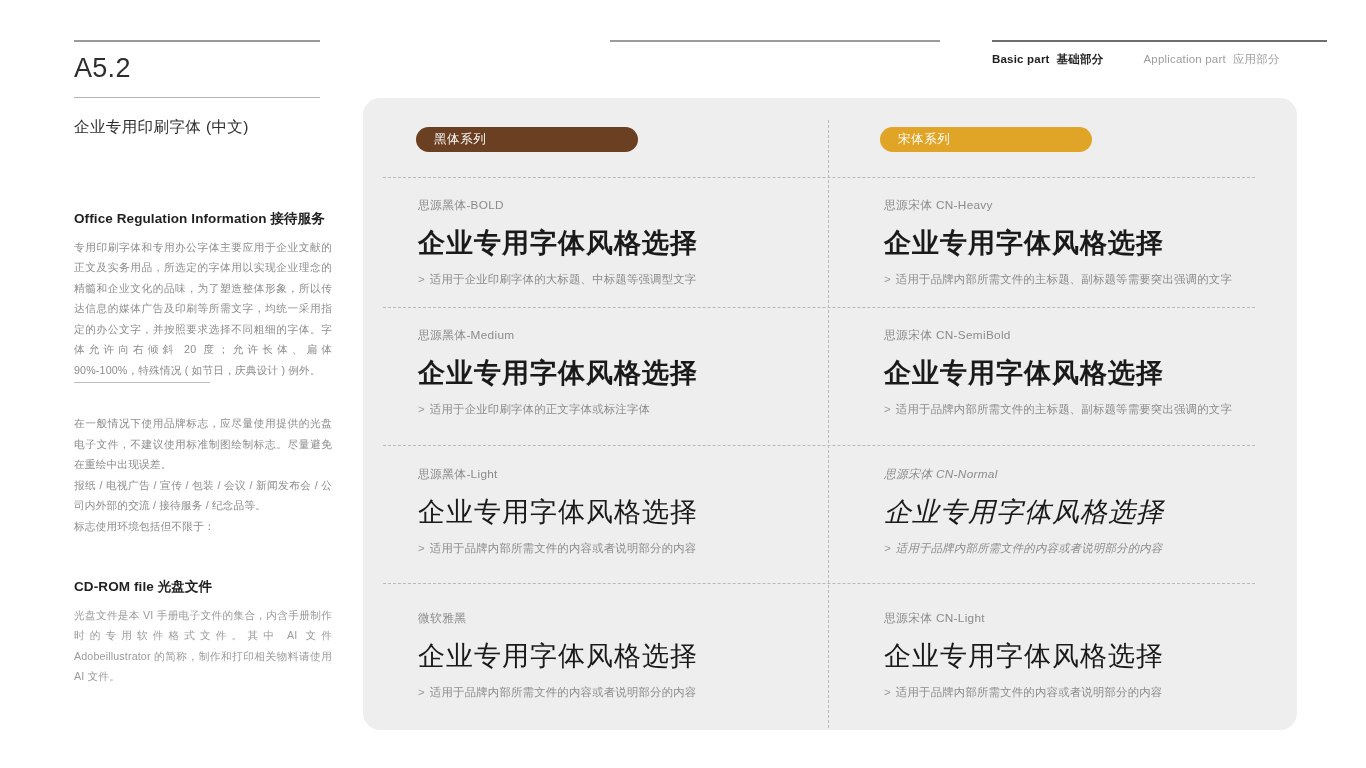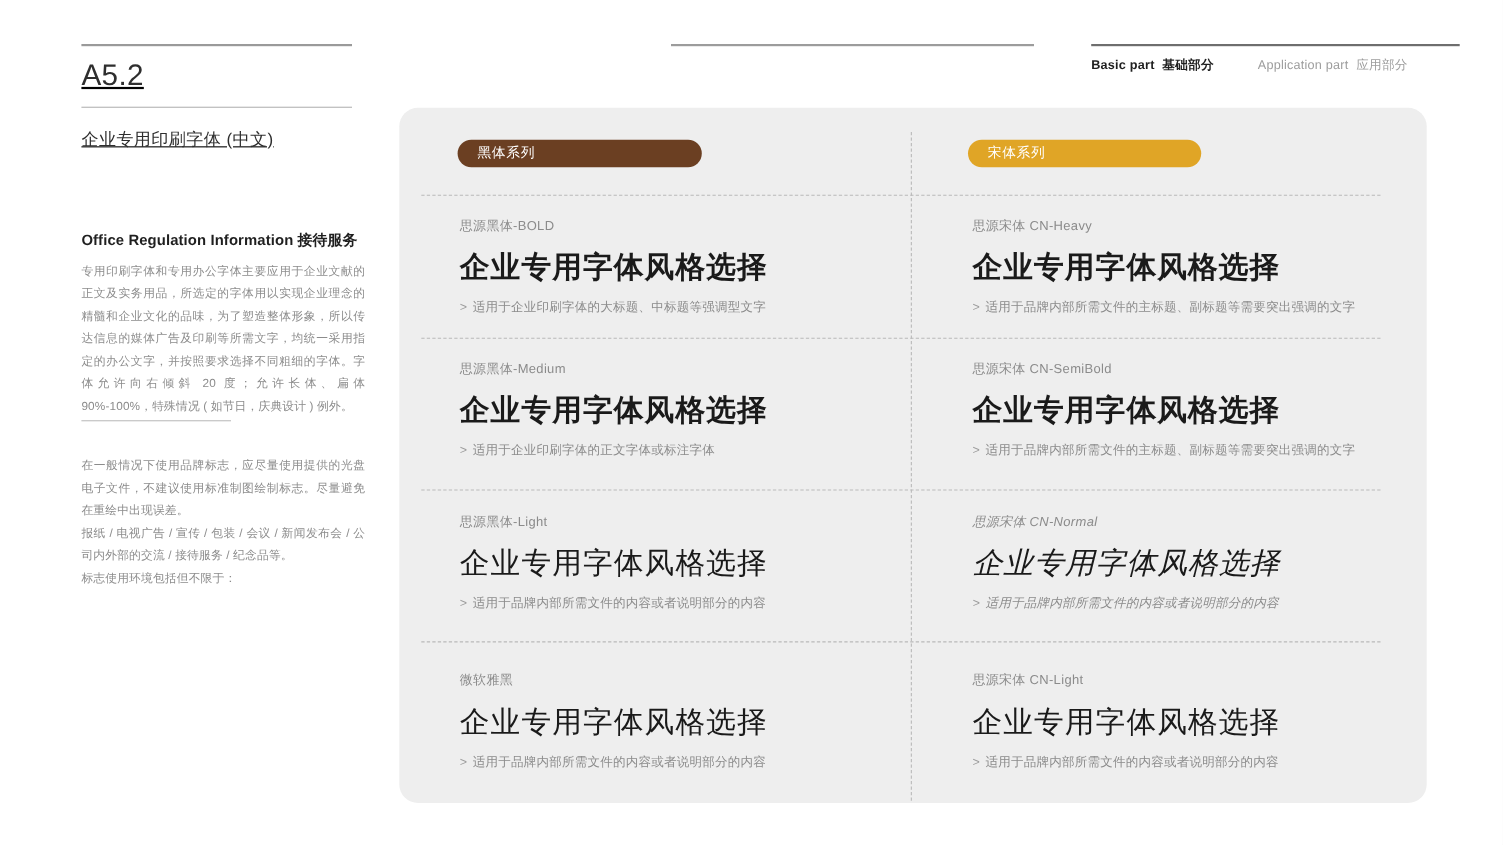--- a/index.html
+++ b/index.html
@@ -13,21 +13,20 @@
     position: relative;
     width: 1366px; height: 768px;
     background: #ffffff;
   }
 
   
   .sidebar {
     position: absolute;
     left: 74px; top: 40px;
     width: 256px;
-    text-decoration: underline;
   }
   .rule-top {
     width: 246px; height: 2px;
     background: #9a9a9a;
   }
   .code-title {
     font-size: 27px;
     font-weight: 400;
     color: #2e2e2e;
     letter-spacing: 0.3px;
@@ -210,20 +209,26 @@
   <div id="rule-after-office"></div>
 
   <div id="blk-attentions" class="block">
     <div class="block-body">
       <p>在一般情况下使用品牌标志，应尽量使用提供的光盘电子文件，不建议使用标准制图绘制标志。尽量避免在重绘中出现误差。</p>
       <p>报纸 / 电视广告 / 宣传 / 包装 / 会议 / 新闻发布会 / 公司内外部的交流 / 接待服务 / 纪念品等。</p>
       <p>标志使用环境包括但不限于：</p>
     </div>
   </div>
 
+  <div id="blk-cdrom" class="block">
+    <div class="block-heading">CD-ROM file 光盘文件</div>
+    <div class="block-body">
+      <p>光盘文件是本 VI 手册电子文件的集合，内含手册制作时的专用软件格式文件。其中 AI 文件 Adobeillustrator 的简称，制作和打印相关物料请使用 AI 文件。</p>
+    </div>
+  </div>
 
   <div class="hdr-left">
     <div class="hdr-rule"></div>
   </div>
 
   <div class="hdr-right">
     <div class="hdr-rule"></div>
     <div class="hdr-row">
       <span class="hdr-item active en">Basic part</span>
       <span class="hdr-item active">基础部分</span>

